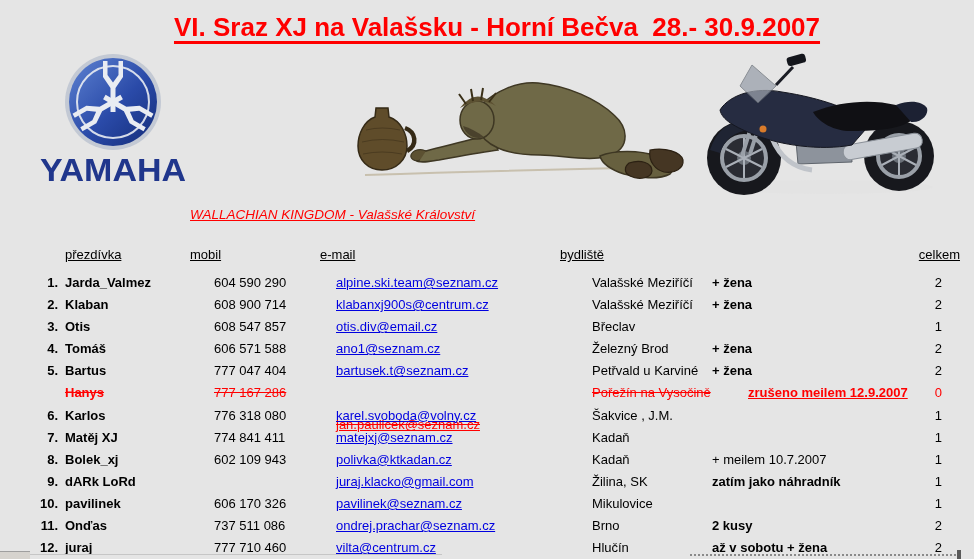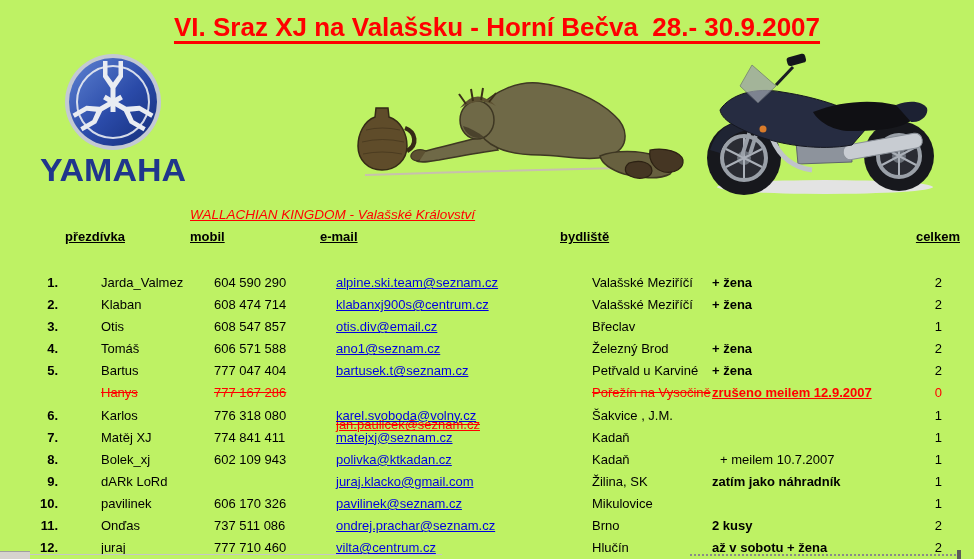--- a/index.html
+++ b/index.html
@@ -1,63 +1,63 @@
 <!DOCTYPE html>
 <html><head>
 <meta charset="utf-8">
 <style>
   html,body { margin:0; padding:0; background:#fff; }
   .page {
-    position:relative; width:974px; height:559px; background:#bef264;
+    position:relative; width:974px; height:559px; background:#e5e5e5;
     font-family:"Liberation Sans","DejaVu Sans",sans-serif; font-size:13px;
     color:#000; overflow:hidden;
   }
   
   .title {
     position:absolute; top:12px; left:20px; width:954px; text-align:center;
     font-size:26px; font-weight:bold; color:#ff0000; white-space:pre;
   }
   .title span { text-decoration:underline; text-decoration-thickness:3px; text-underline-offset:5px; }
 
   
   .subtitle {
     position:absolute; left:190px; top:207px; color:#ff0000; font-weight:normal;
     font-style:italic; font-size:13.5px; text-decoration:underline; white-space:pre;
   }
 
   
-  .thead { position:absolute; top:229px; left:0; width:868px; height:18px; font-weight:bold; }
+  .thead { position:absolute; top:247px; left:0; width:868px; height:18px; font-weight:normal; }
   .thead .cell { position:absolute; top:0; text-decoration:underline; white-space:pre; }
   .h-nick { left:65px; }
   .h-mob  { left:190px; }
   .h-mail { left:320px;text-align:center; }
   .h-res  { left:560px; }
   .h-tot  { left:880px; width:80px; text-align:right; }
 
   
   .rows { position:absolute; left:0; top:275px; width:974px; }
   .row  { position:relative; height:22.1px; }
   .cell { position:absolute; top:0; white-space:pre; }
   .c-num  { left:0; width:58px; text-align:right; font-weight:bold; }
-  .c-nick { left:65px; font-weight:normal;margin-left:36px; }
+  .c-nick { left:65px; font-weight:bold; }
   .c-mob  { left:190px;margin-left:24px; }
   .c-mail { left:336px; }
   .c-res  { left:592px; }
   .c-note { left:712px; font-weight:bold; }
-  .c-note.plain { font-weight:normal;margin-left:8px; }
+  .c-note.plain { font-weight:normal; }
   .c-tot  { left:878px; width:64px; text-align:right; }
 
   a.email { color:#0000e0; text-decoration:underline; cursor:pointer; }
 
   .row.cancelled { color:#ff0000; }
   .row.cancelled .c-nick,
   .row.cancelled .c-mob,
   .row.cancelled .c-res { text-decoration:line-through; }
   .row.cancelled a.email { color:#ff0000; text-decoration:underline line-through;margin-top:32px; }
-  .row.cancelled .c-note { text-decoration:underline; }
+  .row.cancelled .c-note { text-decoration:underline;margin-left:36px; }
 
   
   .logo-box  { position:absolute; left:38px;  top:54px; width:150px; height:133px; }
   .art-box   { position:absolute; left:330px; top:56px; width:360px; height:142px; }
   .photo-box { position:absolute; left:700px; top:50px; width:262px; height:148px; }
 
   
   .corner-box   { position:absolute; left:0; top:551px; width:30px; height:8px; background:#d6d3ce; border-top:1px solid #9f9f9f; }
   .bottom-line  { position:absolute; left:30px; top:554px; width:412px; height:0; border-top:1px solid #c6c6c6; }
   .pagebreak-line { position:absolute; left:690px; top:554px; width:266px; height:0; border-top:2px dotted #8a8a8a; }
@@ -165,21 +165,21 @@
       <span class="cell c-nick">Jarda_Valmez</span>
       <span class="cell c-mob">604 590 290</span>
       <a class="cell c-mail email">alpine.ski.team@seznam.cz</a>
       <span class="cell c-res">Valašské Meziříčí</span>
       <span class="cell c-note">+ žena</span>
       <span class="cell c-tot">2</span>
     </div>
       <div class="row">
       <span class="cell c-num">2.</span>
       <span class="cell c-nick">Klaban</span>
-      <span class="cell c-mob">608 474 714</span>
+      <span class="cell c-mob">608 900 714</span>
       <a class="cell c-mail email">klabanxj900s@centrum.cz</a>
       <span class="cell c-res">Valašské Meziříčí</span>
       <span class="cell c-note">+ žena</span>
       <span class="cell c-tot">2</span>
     </div>
       <div class="row">
       <span class="cell c-num">3.</span>
       <span class="cell c-nick">Otis</span>
       <span class="cell c-mob">608 547 857</span>
       <a class="cell c-mail email">otis.div@email.cz</a>

